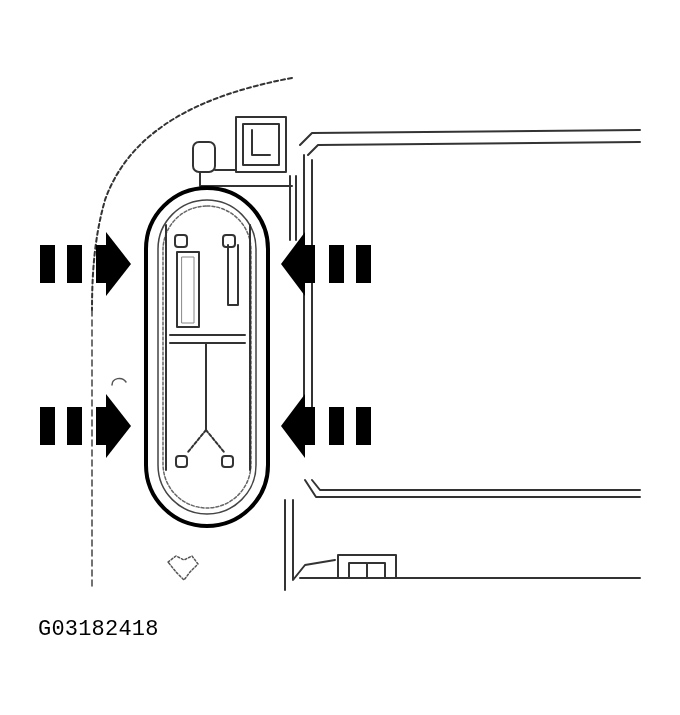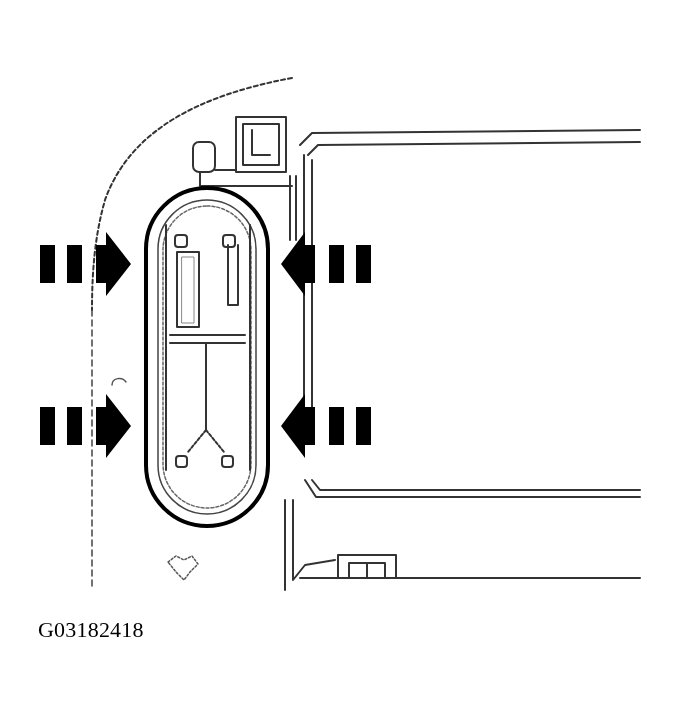--- a/index.html
+++ b/index.html
@@ -1,21 +1,21 @@
 <!DOCTYPE html>
 <html><head>
   <meta charset="utf-8">
   <style>
     html, body { margin: 0; padding: 0; background: #ffffff; }
     body { width: 680px; height: 715px; position: relative; overflow: hidden; }
     .figure { position: absolute; left: 0; top: 0; width: 680px; height: 715px; }
     .figure svg { position: absolute; left: 0; top: 0; }
     .fig-id {
       position: absolute; left: 38px; top: 617px;
-      font-family: Liberation Serif, serif;
+      font-family: Liberation Mono, monospace;
       font-size: 22px; color: #000; letter-spacing: 0.2px;
     }
   </style>
 </head>
 <body>
 
 <div class="figure">
   <svg width="680" height="715" viewBox="0 0 680 715" xmlns="http://www.w3.org/2000/svg">
     <g fill="none" stroke="#000" stroke-linecap="round" stroke-linejoin="round">
 

